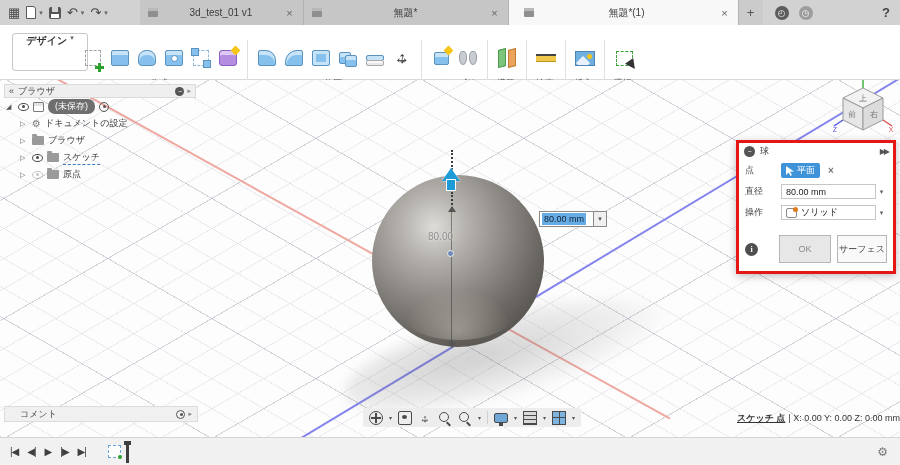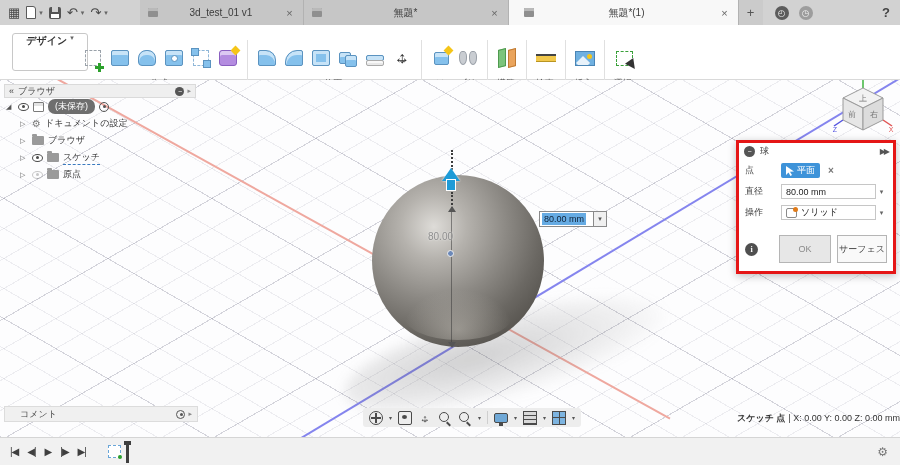--- a/index.html
+++ b/index.html
@@ -168,21 +168,21 @@
   .ic-zoom:after { content:""; position:absolute; right:1px; bottom:0px; width:5px; height:2px; background:#4a4a4a; transform:rotate(45deg); }
   .ic-display { background:#6fa8d6; border:1.5px solid #4a4a4a; border-radius:2px; height:10px; margin-top:1px; }
   .ic-display:after { content:""; position:absolute; left:4px; bottom:-4px; width:4px; height:3px; background:#4a4a4a; }
   .ic-grid { background:
       repeating-linear-gradient(0deg,#4a4a4a 0 1px, #d9d9d9 1px 4px),
       repeating-linear-gradient(90deg,#4a4a4a 0 1px, transparent 1px 4px); border:1px solid #4a4a4a; }
   .ic-viewports { background:
       linear-gradient(#4a4a4a,#4a4a4a) 50% 0/1px 100% no-repeat,
       linear-gradient(#4a4a4a,#4a4a4a) 0 50%/100% 1px no-repeat, #7db4e0; border:1px solid #4a4a4a; }
   .statusline { position:absolute; left:737px; top:332px; font-size:9px; color:#333; white-space:nowrap; }
-  .statusline b { margin-right:3px; }
+  .statusline b { margin-right:3px;text-decoration:underline; }
 
   
   #timeline { position:absolute; left:0; top:437px; width:900px; height:28px; background:#f1f1f1; border-top:1px solid #d5d5d5; display:flex; align-items:center; }
   .play-icons { display:flex; gap:9px; margin-left:10px; font-size:10px; color:#3f3f3f; letter-spacing:-1px; }
   .tl-feature { margin-left:22px; position:relative; width:30px; height:22px; }
   .tl-feature .feat-ic { position:absolute; left:0; top:4px; width:13px; height:13px; border:1px dashed #6aa6d8; background:#fff; }
   .tl-feature .feat-ic:after { content:""; position:absolute; right:-2px; bottom:-2px; width:4px; height:4px; border-radius:50%; background:#2ca02c; }
   .tl-marker { position:absolute; left:18px; top:0px; width:3px; height:22px; background:#3f3f3f; }
   .tl-marker:before { content:""; position:absolute; left:-2px; top:0; width:7px; height:4px; background:#3f3f3f; }
   .tl-gear { margin-left:auto; margin-right:12px; font-size:12px; color:#777; }

